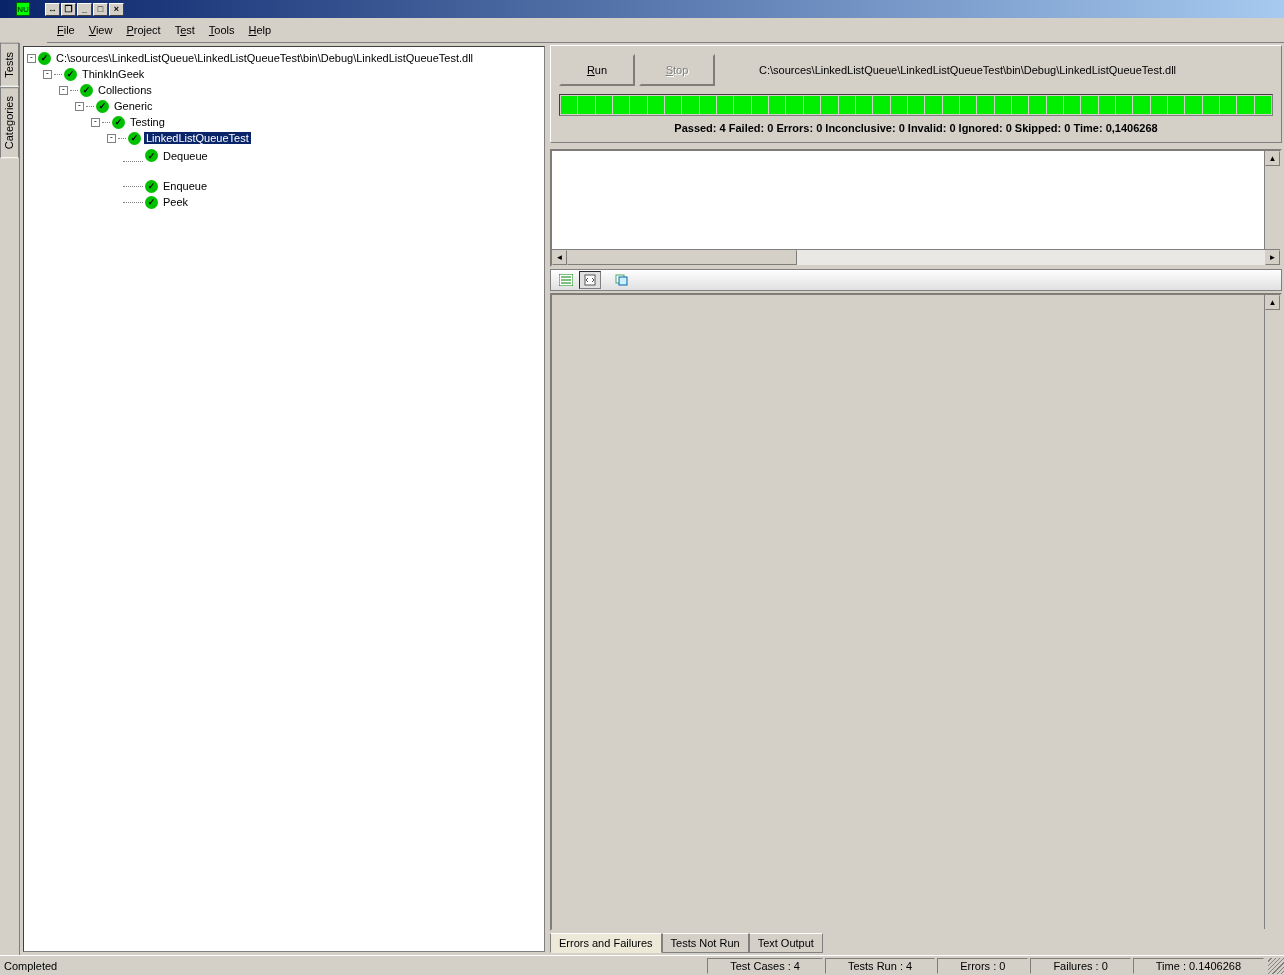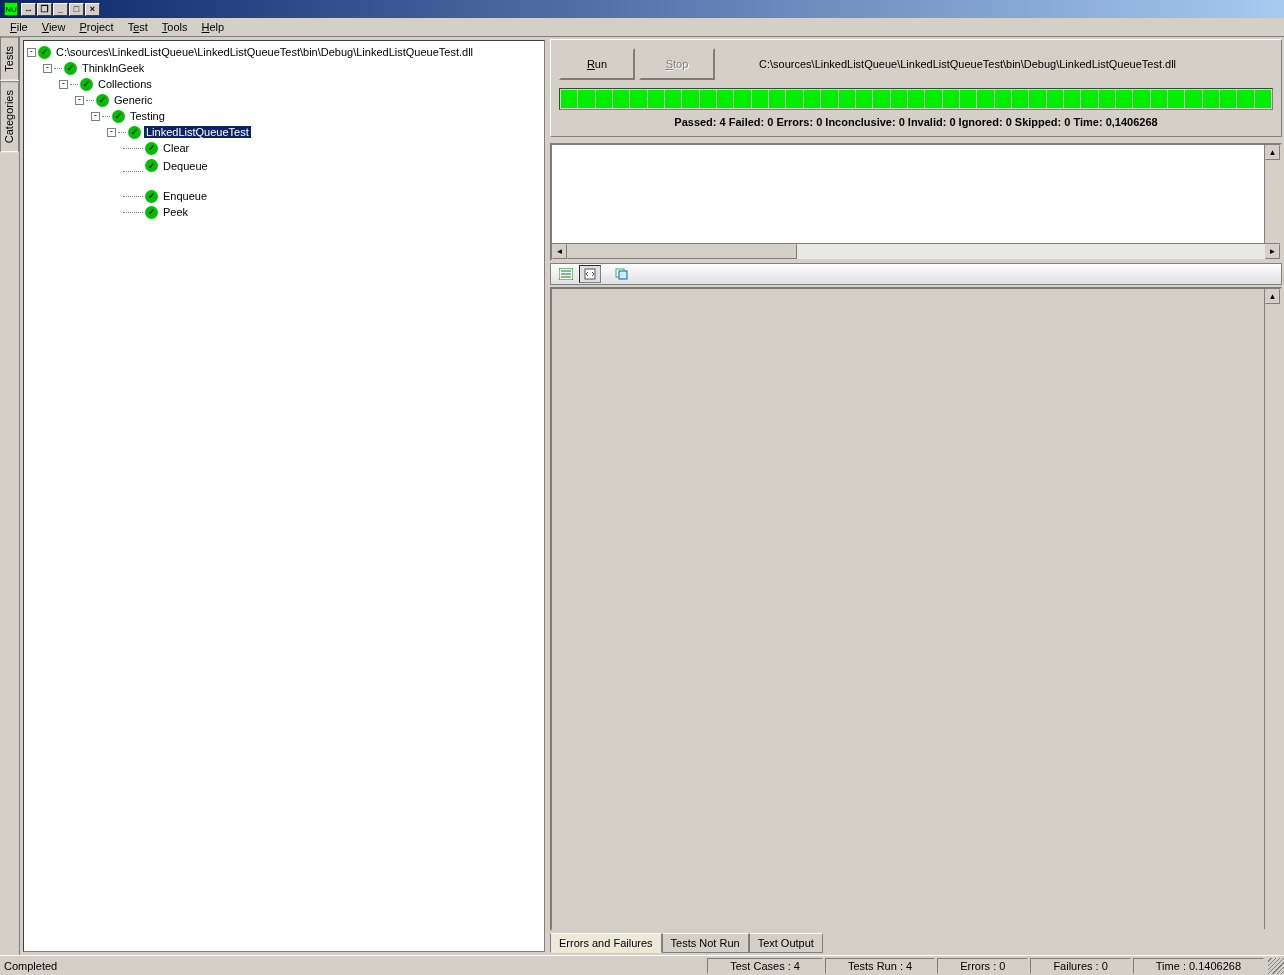--- a/index.html
+++ b/index.html
@@ -12,21 +12,22 @@
   overflow: hidden;
   display: flex;
   flex-direction: column;
 }
 .titlebar {
   height: 18px;
   background: linear-gradient(to right, #0a246a, #a6caf0);
   color: #fff;
   display: flex;
   align-items: center;
-  padding-left: 4px;
+  padding-left: 16px;
+  gap: 12px;
 }
 .titlebar-icon {
   width: 14px; height: 14px;
   background: #00ff00;
   border: 1px solid #006000;
   display: flex; align-items: center; justify-content: center;
   font-size: 8px; font-weight: bold; color: #006000;
   margin-right: 3px;
 }
 .titlebar-text { font-weight: bold; flex: 1; }
@@ -35,26 +36,27 @@
   width: 15px; height: 13px;
   background: #d4d0c8;
   border: 1px solid #fff;
   border-right-color: #404040;
   border-bottom-color: #404040;
   display: flex; align-items: center; justify-content: center;
   font-size: 9px; font-weight: bold;
   color: #000; cursor: pointer;
 }
 .menubar {
-  height: 19px;
+  height: 25px;
   background: #d4d0c8;
   border-bottom: 1px solid #808080;
   display: flex;
   align-items: center;
   padding-left: 3px;
+  margin-left: 47px;
 }
 .menu-item {
   padding: 2px 7px;
   cursor: pointer;
 }
 .menu-item u { text-decoration: underline; }
 .main-area {
   flex: 1;
   display: flex;
   min-height: 0;
@@ -336,25 +338,20 @@
           <span class="tree-dotted" style="width: 8px;"></span>
           <span class="tree-icon"></span>
           <span class="tree-label">Testing</span>
         </div>
         <div class="tree-node" style="padding-left: 80px;">
           <span class="tree-expander">-</span>
           <span class="tree-dotted" style="width: 8px;"></span>
           <span class="tree-icon"></span>
           <span class="tree-label selected">LinkedListQueueTest</span>
         </div>
-        <div class="tree-node" style="padding-left: 96px;">
-          <span class="tree-dotted" style="width: 20px;"></span>
-          <span class="tree-icon"></span>
-          <span class="tree-label">Clear</span>
-        </div>
         <div class="tree-node" style="padding-left: 96px; align-items: flex-end;">
           <span class="tree-dotted" style="width: 20px;"></span>
           <span class="tree-icon"></span>
           <span class="tree-label">Dequeue</span>
         </div>
         <div class="tree-node" style="padding-left: 96px; margin-top: 16px;">
           <span class="tree-dotted" style="width: 20px;"></span>
           <span class="tree-icon"></span>
           <span class="tree-label">Enqueue</span>
         </div>

